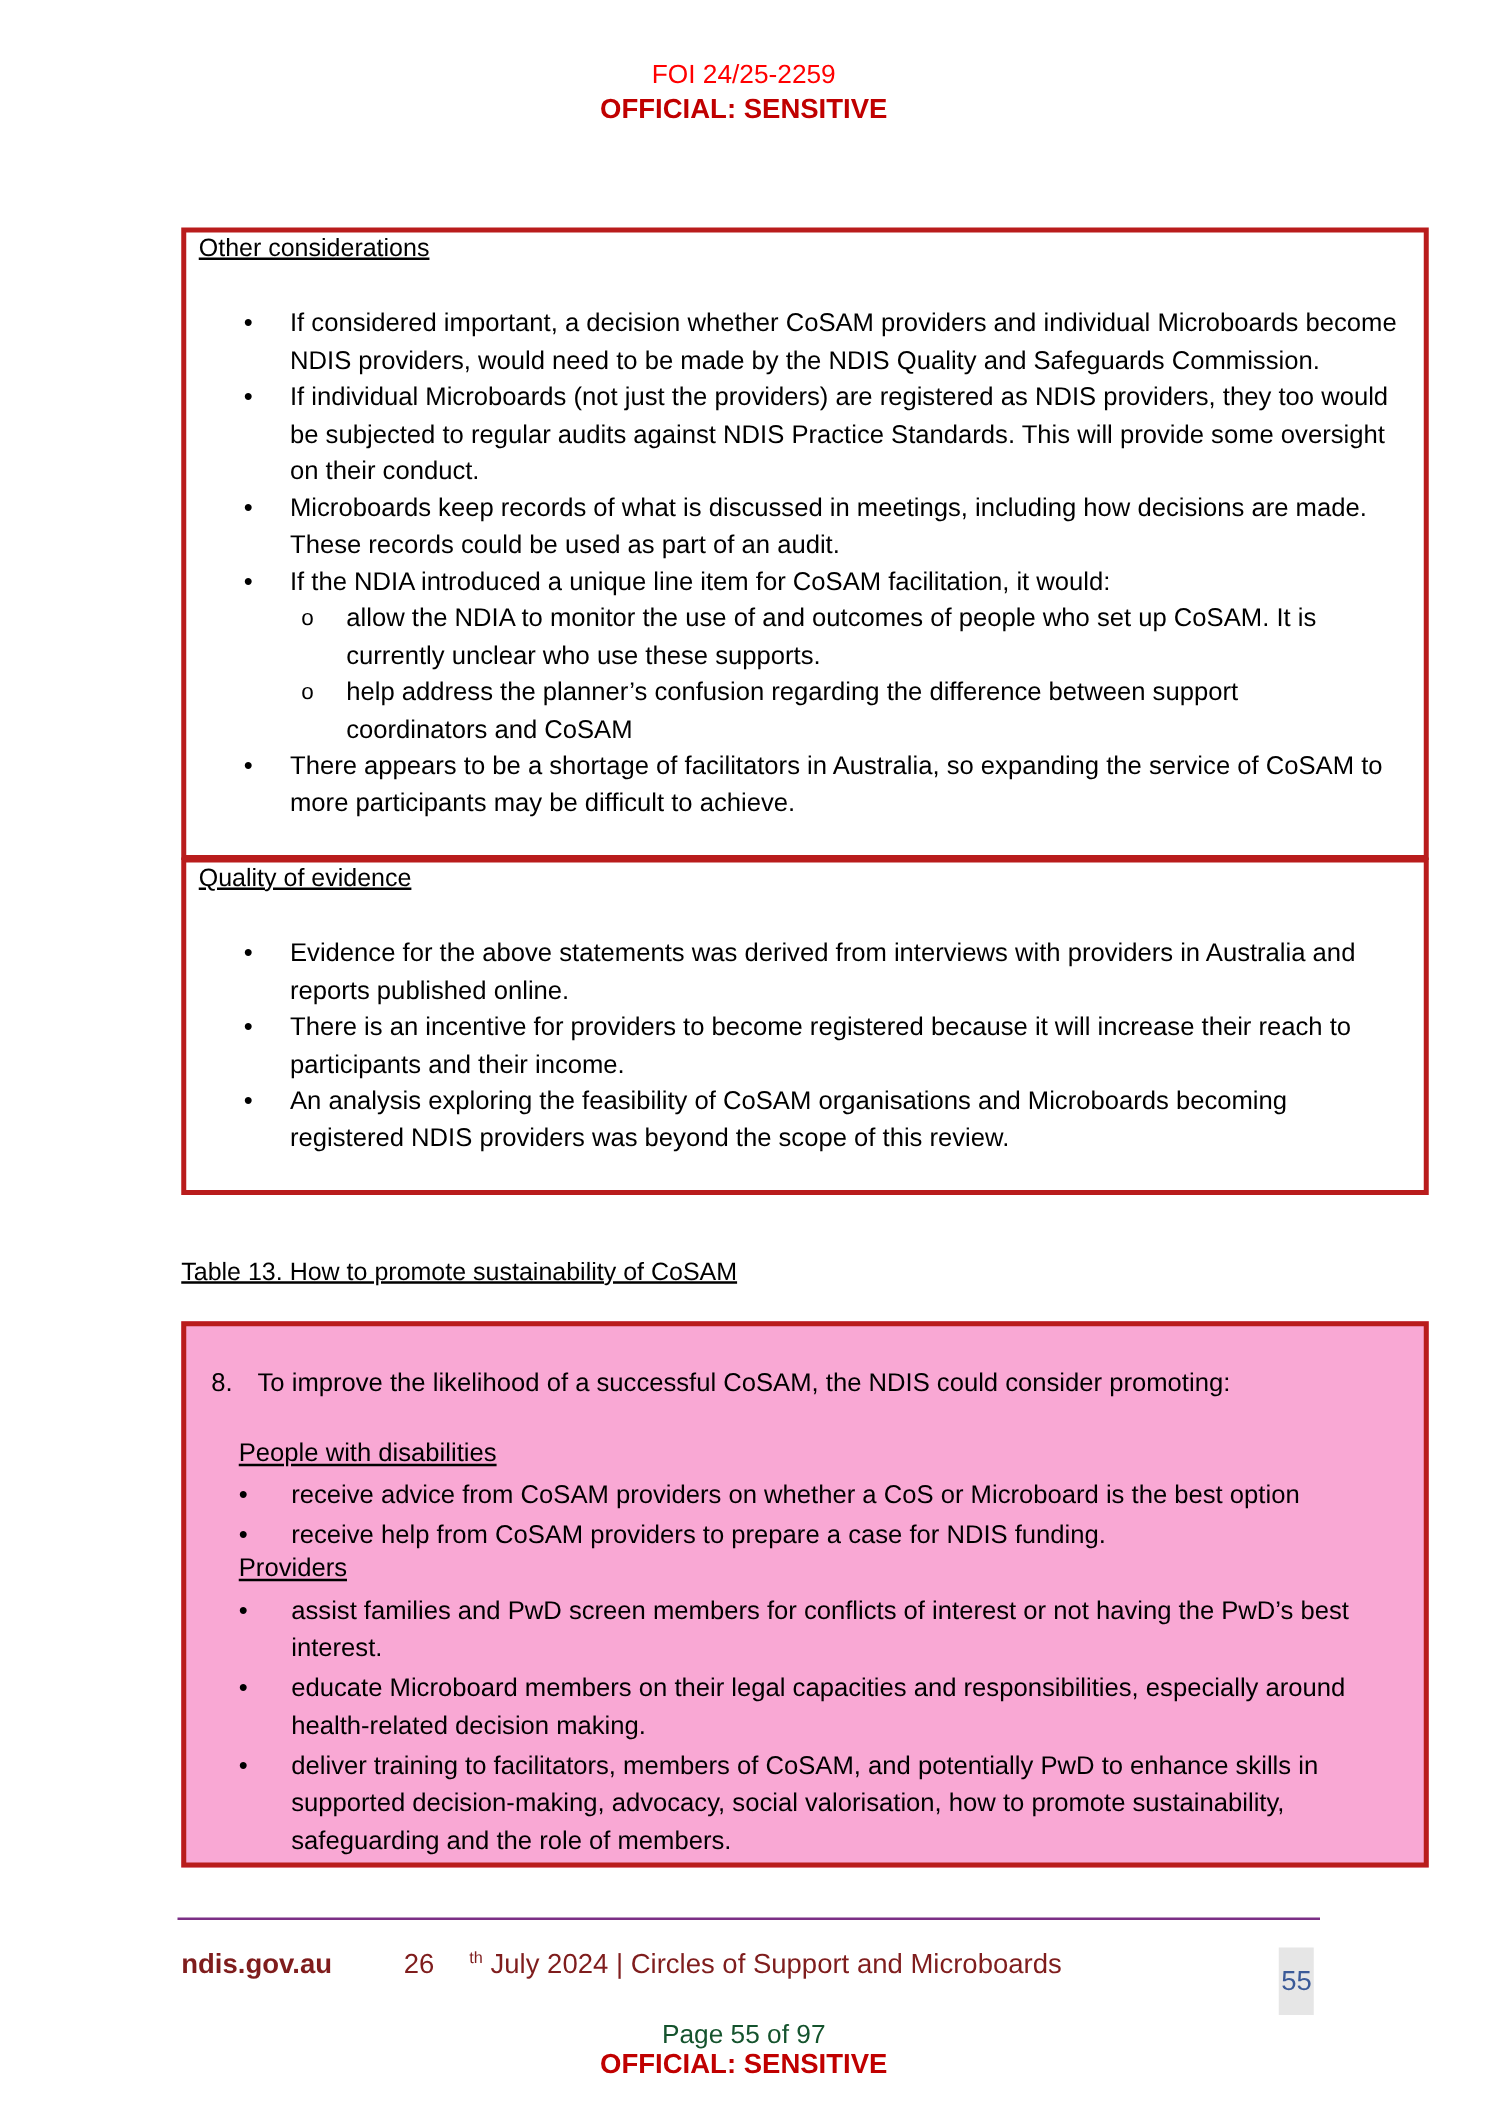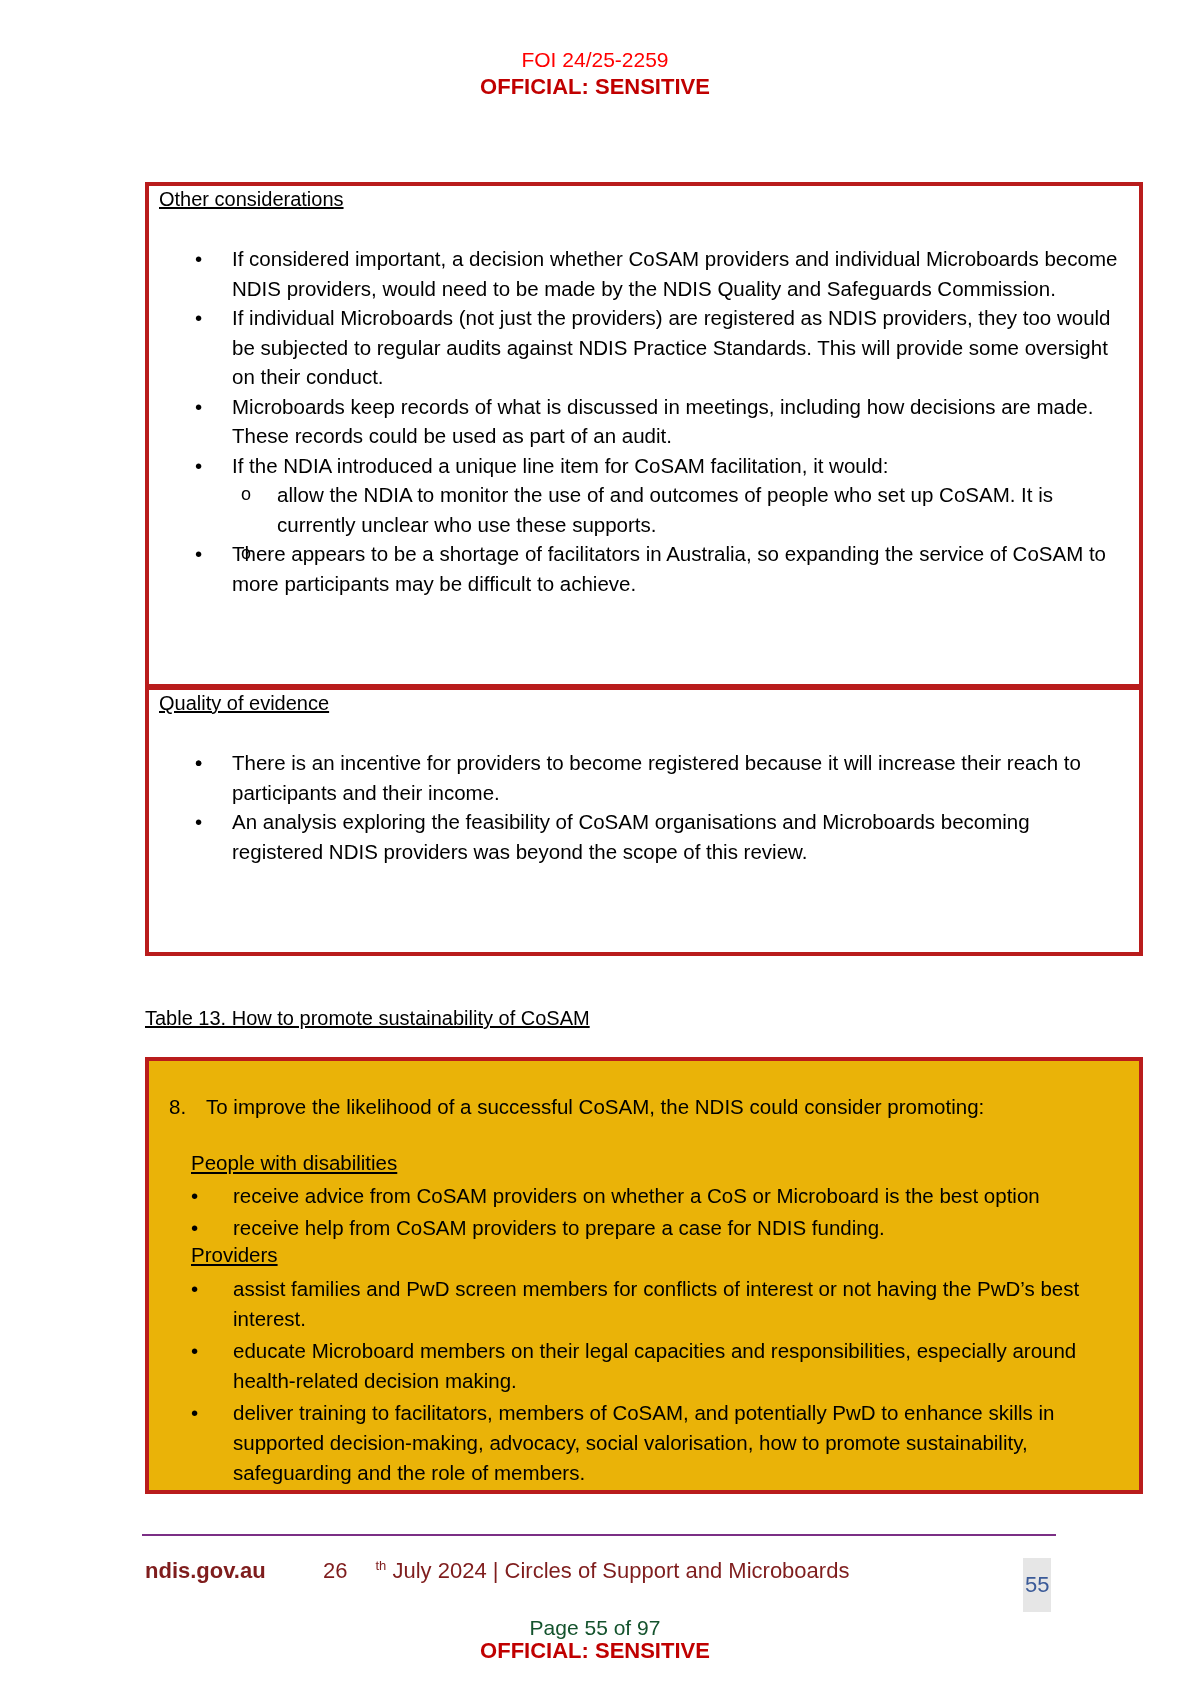--- a/index.html
+++ b/index.html
@@ -3,21 +3,21 @@
 <meta charset="utf-8">
 <style>
   html, body { margin: 0; padding: 0; background: #ffffff; }
   body { width: 1190px; height: 1684px; position: relative; font-family: "Liberation Sans", sans-serif; color: #000; }
   .hdr { position: absolute; left: 0; width: 1190px; text-align: center; }
   .foi { top: 48px; font-size: 21px; color: #ff0000; }
   .off-top { top: 74px; font-size: 22px; font-weight: bold; color: #c00000; }
   .box { position: absolute; left: 145px; width: 998px; border: 4px solid #b91c1c; box-sizing: border-box; }
   .box1 { top: 182px; height: 506px; }
   .box2 { top: 686px; height: 270px; }
-  .box3 { top: 1057px; height: 437px; background: #eab308; }
+  .box3 { top: 1057px; height: 437px; background: #f9a8d4; }
   .ttl { position: absolute; left: 10px; top: 2px; font-size: 20px; text-decoration: underline; }
   ul.b { list-style: none; margin: 0; padding: 0; position: absolute; left: 0; right: 0; font-size: 20.5px; line-height: 29.5px; }
   ul.b li { position: relative; padding-left: 83px; padding-right: 18px; }
   ul.b li .dot { position: absolute; left: 46px; top: 0; }
   ul.sub { list-style: none; margin: 0; padding: 0; }
   ul.sub li { padding-left: 45px; padding-right: 18px; position: relative; }
   ul.sub li .circ { position: absolute; left: 9px; top: 0; font-size: 18px; }
   .tcap { position: absolute; left: 145px; top: 1007px; font-size: 20px; text-decoration: underline; }
   .b3 { position: absolute; left: 0; right: 0; font-size: 20.5px; line-height: 31px; }
   .num { position: absolute; left: 20px; top: 30px; }
@@ -43,31 +43,31 @@
 
 <div class="box box1">
   <div class="ttl">Other considerations</div>
   <ul class="b" style="top:58px;">
     <li><span class="dot">•</span><span>If considered important, a decision whether CoSAM providers and individual Microboards become NDIS providers, would need to be made by the NDIS Quality and Safeguards Commission.</span></li>
     <li><span class="dot">•</span><span>If individual Microboards (not just the providers) are registered as NDIS providers, they too would be subjected to regular audits against NDIS Practice Standards. This will provide some oversight on their conduct.</span></li>
     <li><span class="dot">•</span><span>Microboards keep records of what is discussed in meetings, including how decisions are made. These records could be used as part of an audit.</span></li>
     <li><span class="dot">•</span><span>If the NDIA introduced a unique line item for CoSAM facilitation, it would:</span>
       <ul class="sub">
         <li><span class="circ">o</span><span>allow the NDIA to monitor the use of and outcomes of people who set up CoSAM. It is currently unclear who use these supports.</span></li>
-        <li><span class="circ">o</span></li>
+        <li><span class="circ">o</span><span>help address the planner’s confusion regarding the difference between support coordinators and CoSAM</span></li>
       </ul>
     </li>
     <li><span class="dot">•</span><span>There appears to be a shortage of facilitators in Australia, so expanding the service of CoSAM to more participants may be difficult to achieve.</span></li>
   </ul>
 </div>
 
 <div class="box box2">
   <div class="ttl">Quality of evidence</div>
   <ul class="b" style="top:58px;">
-    <li><span class="dot">•</span></li>
+    <li><span class="dot">•</span><span>Evidence for the above statements was derived from interviews with providers in Australia and reports published online.</span></li>
     <li><span class="dot">•</span><span>There is an incentive for providers to become registered because it will increase their reach to participants and their income.</span></li>
     <li><span class="dot">•</span><span>An analysis exploring the feasibility of CoSAM organisations and Microboards becoming registered NDIS providers was beyond the scope of this review.</span></li>
   </ul>
 </div>
 
 <div class="tcap">Table 13. How to promote sustainability of CoSAM</div>
 
 <div class="box box3">
   <div class="b3 num"><span class="n">8.</span><span>To improve the likelihood of a successful CoSAM, the NDIS could consider promoting:</span></div>
   <div class="sh" style="top:90px;">People with disabilities</div>

